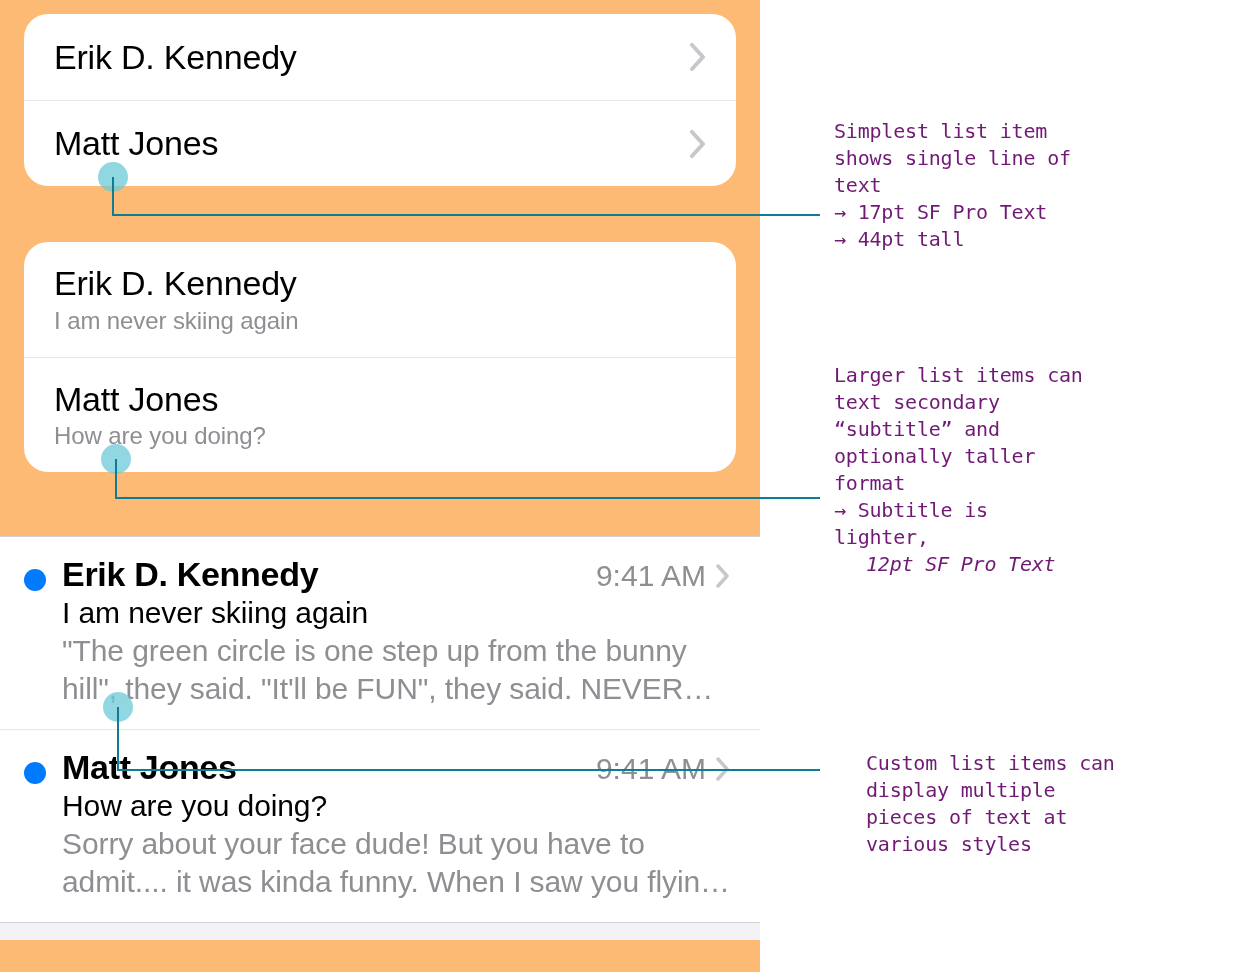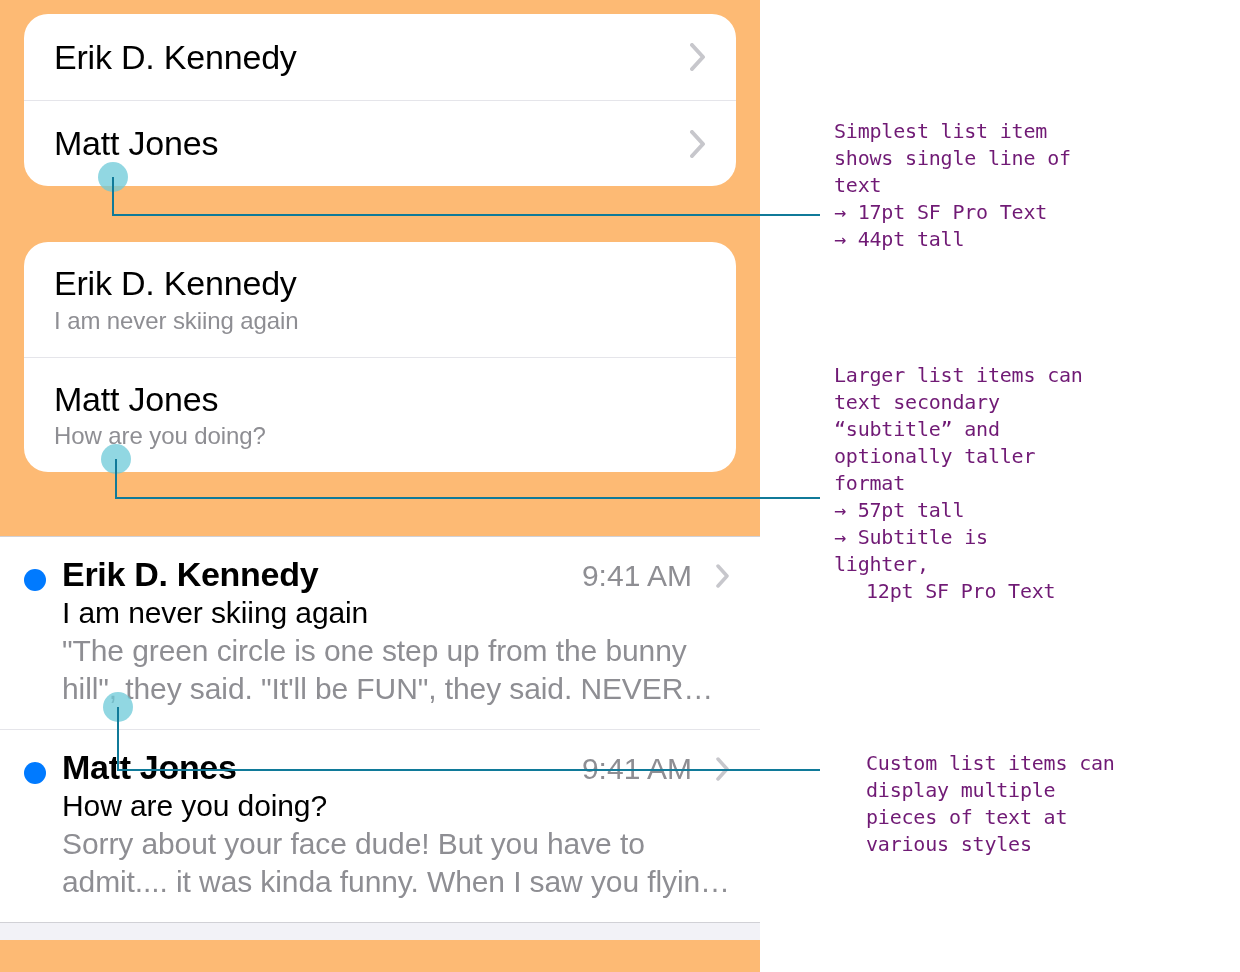--- a/index.html
+++ b/index.html
@@ -101,21 +101,21 @@
     }
     .mail-name {
       font-size: 34px;
       font-weight: 700;
       color: #000000;
       letter-spacing: -0.3px;
     }
     .mail-meta {
       display: flex;
       align-items: center;
-      gap: 24px;
+      gap: 10px;
     }
     .mail-time {
       font-size: 30px;
       color: #8e8e93;
       font-weight: 400;
     }
     .mail-subject {
       font-size: 30px;
       color: #000000;
       font-weight: 400;
@@ -138,21 +138,21 @@
       font-family: "SF Mono", ui-monospace, Menlo, Consolas, monospace;
       color: #701a75;
       font-size: 20px;
       line-height: 1.35;
       width: 400px;
       letter-spacing: -0.2px;
     }
     .anno .arrow-line::before {
       content: "\2192  ";
     }
-    .anno .indent { padding-left: 32px; display: block; }
+    .anno .indent { padding-left: 32px; display: block; font-style: italic; }
 
     
     .callout-dot {
       position: absolute;
       width: 30px; height: 30px;
       border-radius: 50%;
       background: #6cc9d8;
       opacity: 0.75;
       pointer-events: none;
     }
@@ -250,21 +250,20 @@
   <div class="arrow-line">17pt SF Pro Text</div>
   <div class="arrow-line">44pt tall</div>
 </div>
 
 <div class="anno" style="top:362px;">
   <div>Larger list items can</div>
   <div>text secondary</div>
   <div>“subtitle” and</div>
   <div>optionally taller</div>
   <div>format</div>
-  <div class="arrow-line">57pt tall</div>
   <div class="arrow-line">Subtitle is</div>
   <div>lighter,</div>
   <span class="indent">12pt SF Pro Text</span>
 </div>
 
 <div class="anno" style="top:750px;margin-left:32px;">
   <div>Custom list items can</div>
   <div>display multiple</div>
   <div>pieces of text at</div>
   <div>various styles</div>

